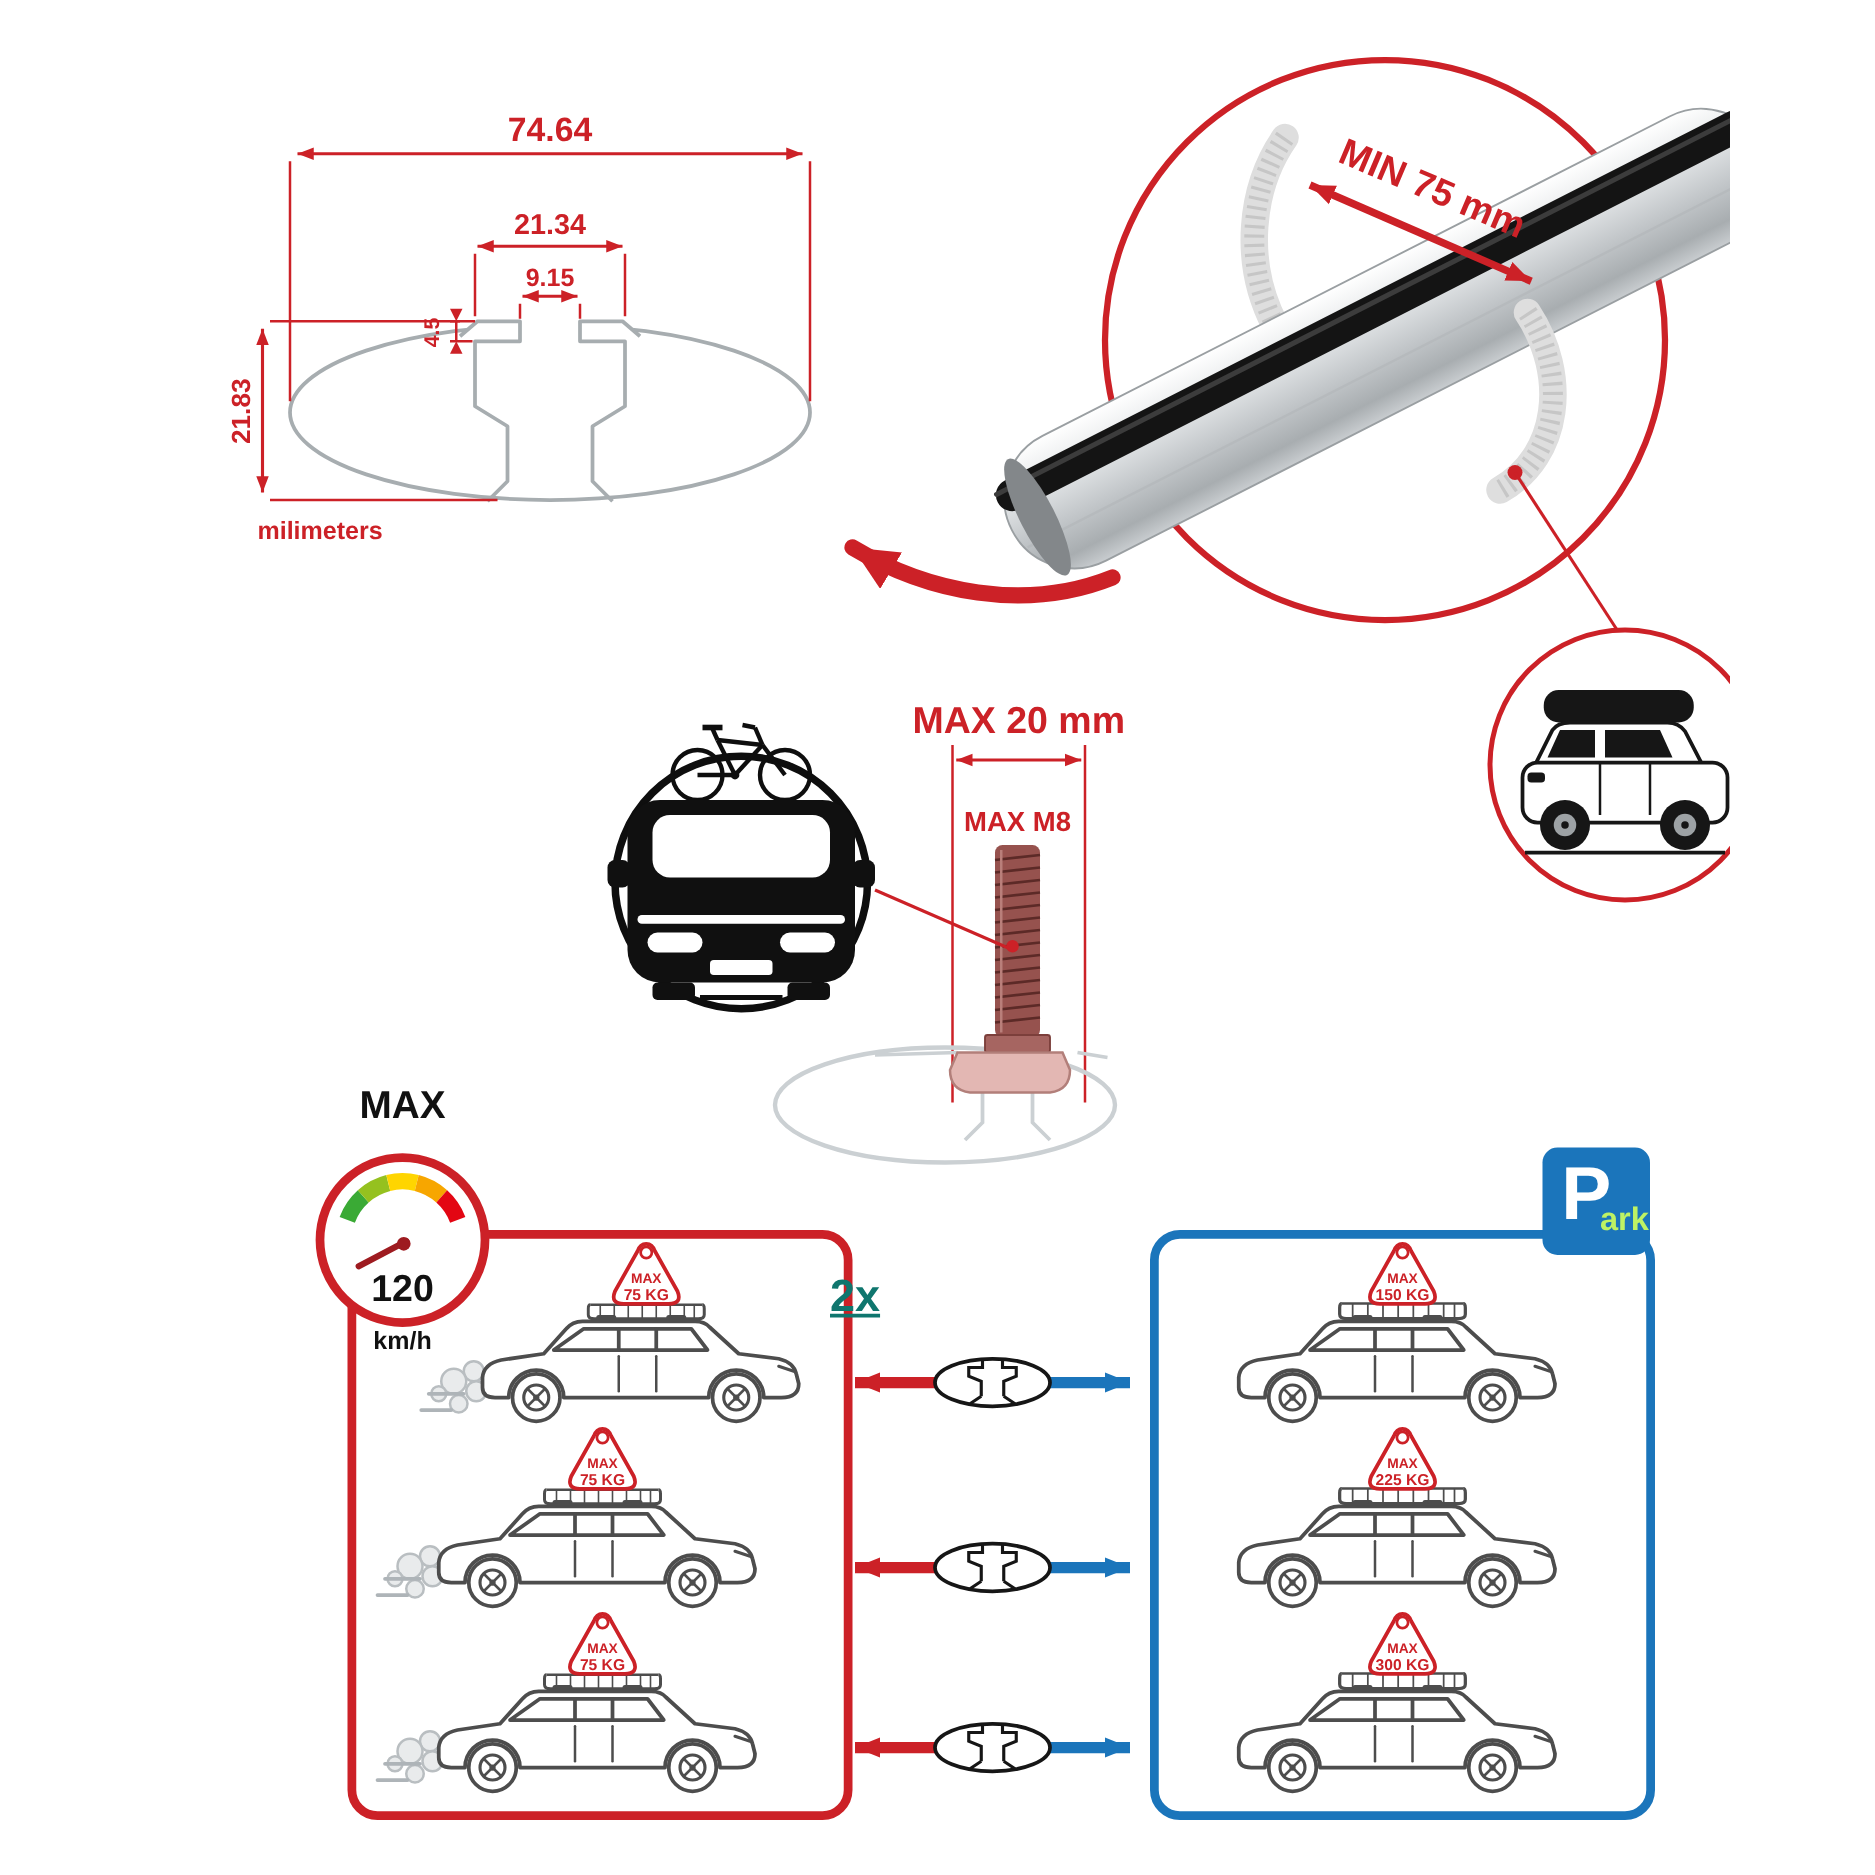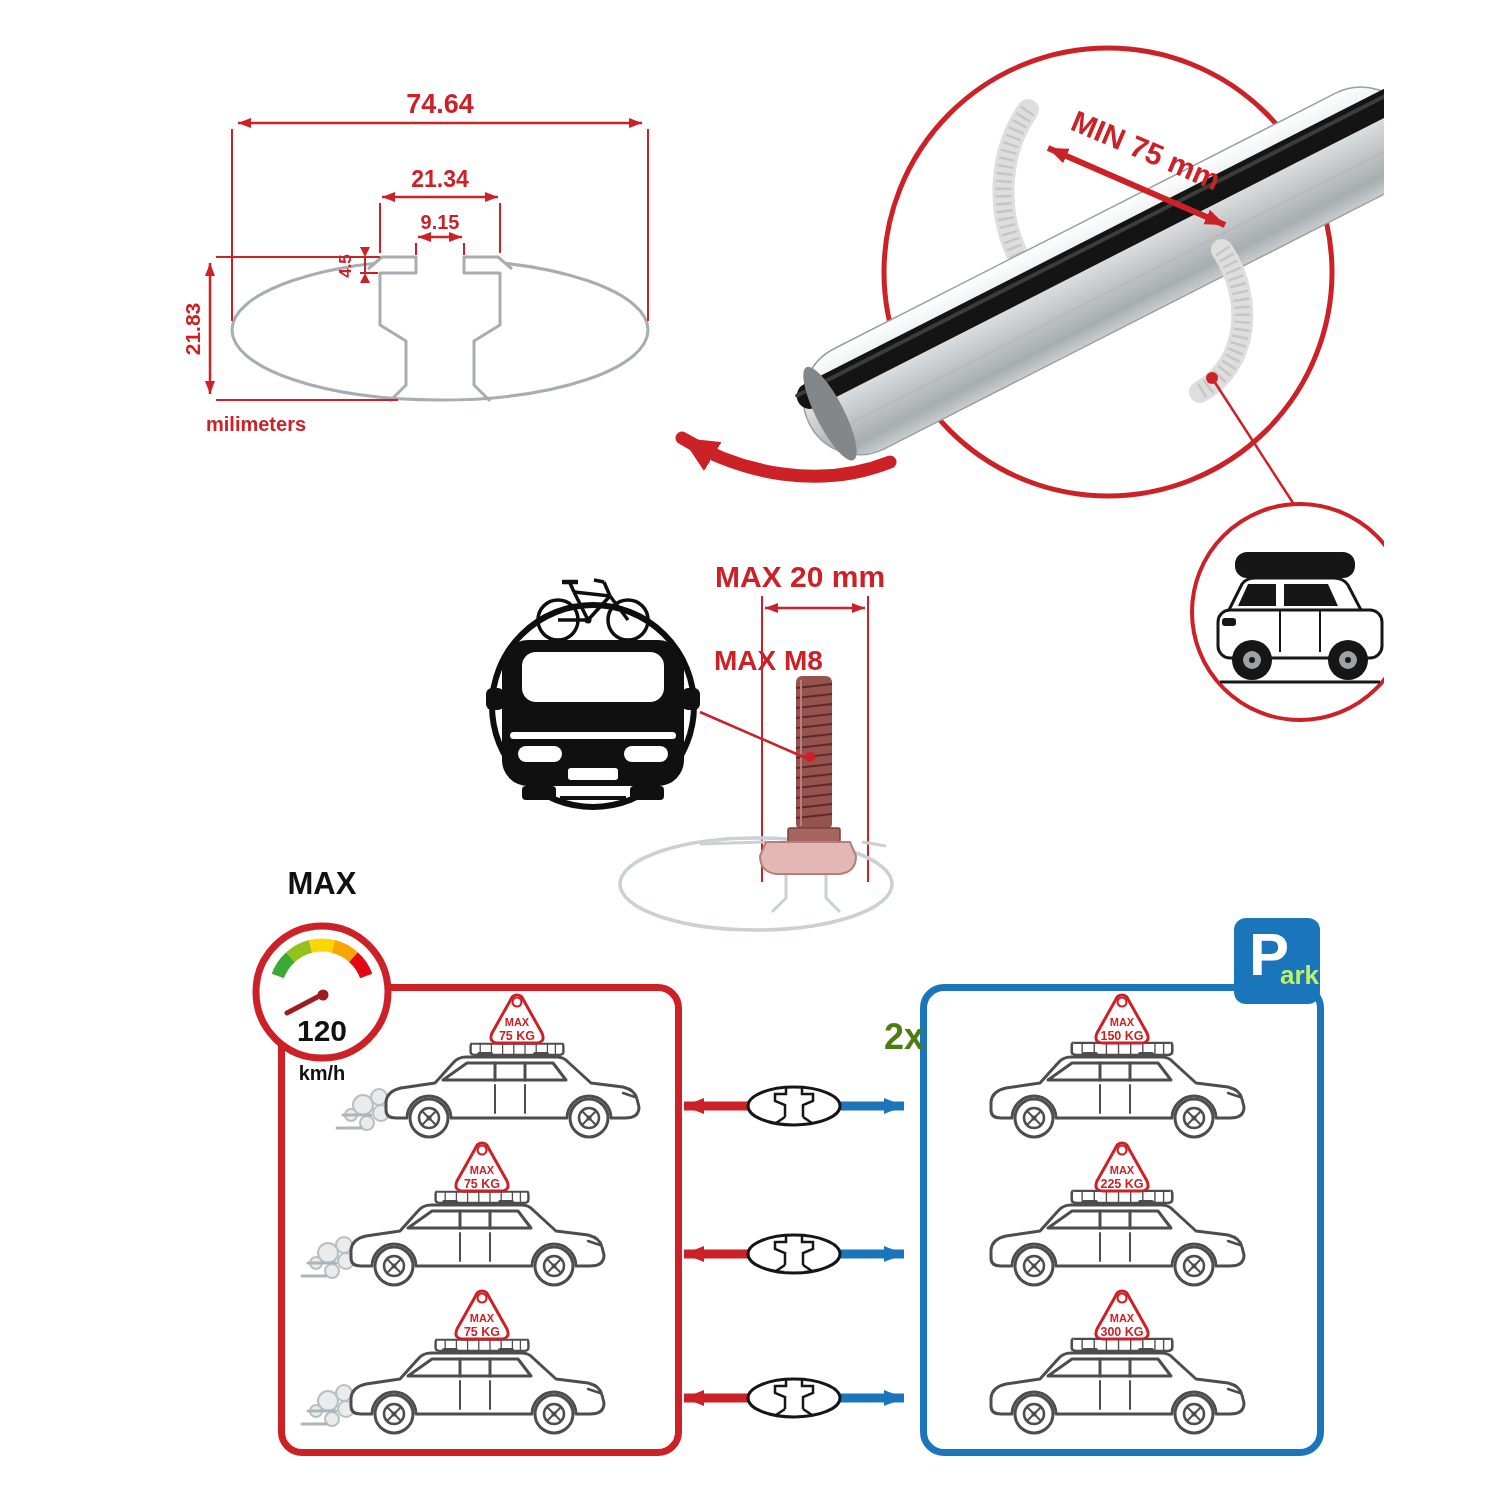--- a/index.html
+++ b/index.html
@@ -9,23 +9,23 @@
   svg{overflow:visible;}
   svg text{font-family:"Liberation Sans",sans-serif;}
 
   
   .dimline{stroke:#cc2127;stroke-width:2.5;fill:none;}
   .extline{stroke:#cc2127;stroke-width:2;fill:none;}
   .dimtext{fill:#cc2127;font-weight:bold;text-anchor:middle;}
   .profile{stroke:#a7adb0;stroke-width:3;fill:none;stroke-linejoin:round;}
 
   
-  .red-label{color:#cc2127;font-weight:bold;}
+  .red-label{color:#cc2127;font-weight:bold;text-align:center;}
   .black-label{color:#111;font-weight:bold;text-align:center;}
-  .mult-label{color:#4d7c0f;font-weight:bold;text-align:right;font-size:36px;}
+  .mult-label{color:#0f766e;font-weight:bold;text-align:left;font-size:36px;text-decoration:underline;}
 
   
   .panel{position:absolute;border-radius:24px;background:#fff;}
   #red-panel{border:7px solid #cc2127;}
   #blue-panel{border:7px solid #1b75bb;}
 
   
   #p-sign{position:absolute;left:1234px;top:918px;width:86px;height:86px;background:#1b75bb;border-radius:12px;}
   #p-sign .p-letter{position:absolute;left:15px;top:2px;font-size:60px;font-weight:bold;color:#fff;}
   #p-sign .p-suffix{position:absolute;left:46px;top:42px;font-size:26px;font-weight:bold;color:#bef264;}
@@ -206,21 +206,21 @@
   </svg>
 
   <div class="abs red-label" style="left:715px;top:560px;width:200px;font-size:30px;">MAX 20 mm</div>
 
   <svg class="abs" style="left:745px;top:592px;" width="140" height="300" viewBox="0 0 140 300">
     <line x1="17" y1="4" x2="17" y2="290" class="extline"></line>
     <line x1="123" y1="4" x2="123" y2="290" class="extline"></line>
     <line x1="20" y1="16" x2="120" y2="16" class="dimline" marker-start="url(#ah-red-s)" marker-end="url(#ah-red-s)"></line>
   </svg>
 
-  <div class="abs red-label" style="left:714px;top:645px;width:140px;font-size:28px;">MAX M8</div>
+  <div class="abs red-label" style="left:744px;top:645px;width:140px;font-size:22px;">MAX M8</div>
 
   <svg class="abs" style="left:470px;top:540px;" width="250" height="290" viewBox="0 0 250 290">
     <circle cx="123" cy="166" r="101" fill="#ffffff" stroke="#0e0e0e" stroke-width="6"></circle>
 
     <g stroke="#0e0e0e" stroke-width="3.5" fill="none">
       <circle cx="88" cy="80" r="20"></circle>
       <circle cx="158" cy="80" r="20"></circle>
       <line x1="88" y1="80" x2="118" y2="80"></line>
       <line x1="118" y1="80" x2="104" y2="52"></line>
       <line x1="104" y1="52" x2="140" y2="56"></line>

